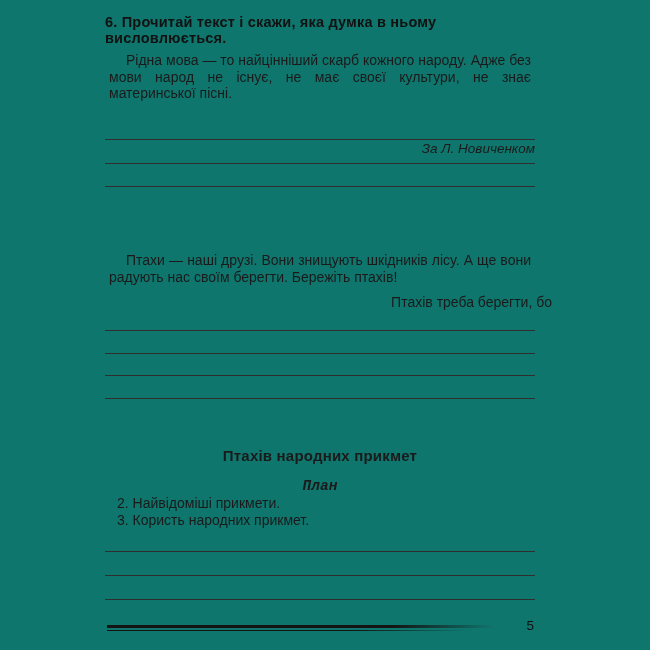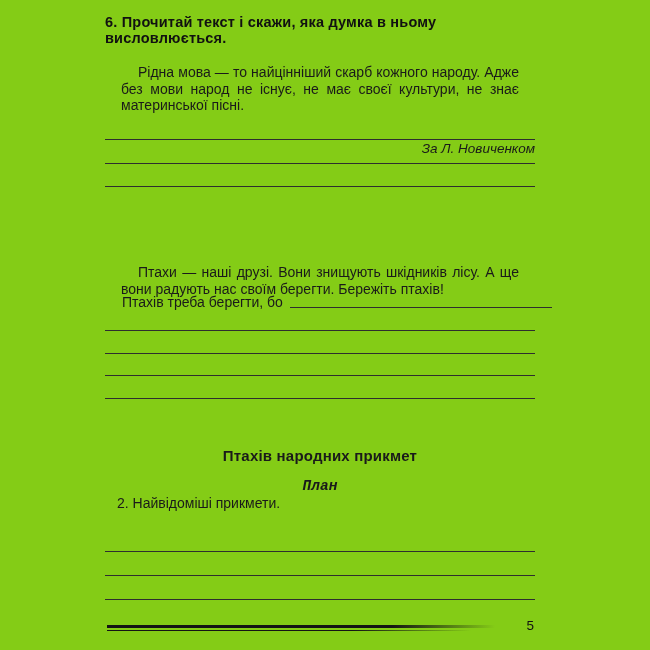--- a/index.html
+++ b/index.html
@@ -4,21 +4,21 @@
 <style>
   html, body {
     margin: 0;
     padding: 0;
     background: #e8e8e8;
   }
   .page {
     position: relative;
     width: 650px;
     height: 650px;
-    background: #84cc16;
+    background: #0f766e;
     font-family: "Liberation Sans", sans-serif;
     color: #1a1a1a;
     overflow: hidden;
   }
   .block {
     position: absolute;
     left: 105px;
     width: 430px;
   }
   .ex-heading {
@@ -26,41 +26,42 @@
     font-weight: bold;
     letter-spacing: 0.2px;
     color: #111;
   }
   .body-text {
     font-size: 14px;
     line-height: 16.5px;
     text-align: justify;
   }
   .body-text p {
-    margin: 16px;
+    margin: 4px;
     text-indent: 17px;
   }
   .attribution {
     font-size: 13.5px;
     font-style: italic;
     text-align: right;
     margin-top: 30px;
   }
   .lines .wline {
     border-top: 1.6px solid #2e2e2e;
     height: 0;
   }
   .lines-3a .wline + .wline { margin-top: 22.5px; }
   .lines-4  .wline + .wline { margin-top: 21.5px; }
   .lines-3b .wline + .wline { margin-top: 23px; }
   .prompt-row {
     display: flex;
     align-items: flex-end;
     font-size: 14px;
     padding-left: 17px;
+    flex-direction: column;
   }
   .prompt-row .prompt-text { white-space: nowrap; }
   .fill-line {
     flex: 1;
     border-bottom: 1.6px solid #2e2e2e;
     margin-left: 7px;
     margin-bottom: 2px;
   }
   .essay-title {
     font-size: 15px;
@@ -141,20 +142,21 @@
       <div class="wline"></div>
     </div>
 
 
   <div class="block essay-title" style="top:447px">Птахів народних прикмет</div>
 
   <div class="block plan-label" style="top:478px">План</div>
 
   <div class="block plan-list" style="top:495px">
       <div class="plan-item">2. Найвідоміші прикмети.</div>
+      <div class="plan-item">3. Користь народних прикмет.</div>
     </div>
 
   <div class="block lines lines-3b" style="top:551px">
       <div class="wline"></div>
       <div class="wline"></div>
       <div class="wline"></div>
     </div>
 
   <div class="footer-rule">
     <div class="bar-thick"></div>

